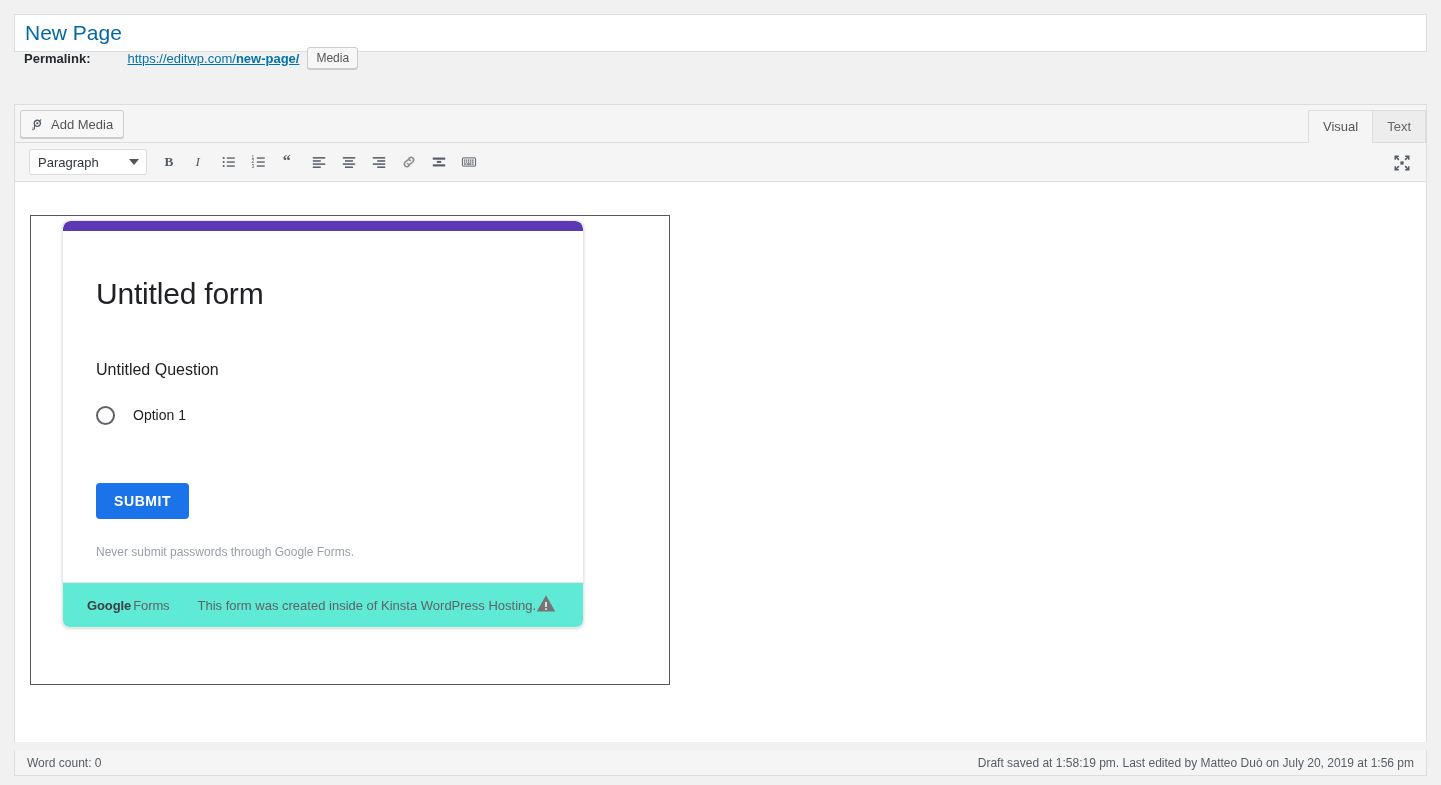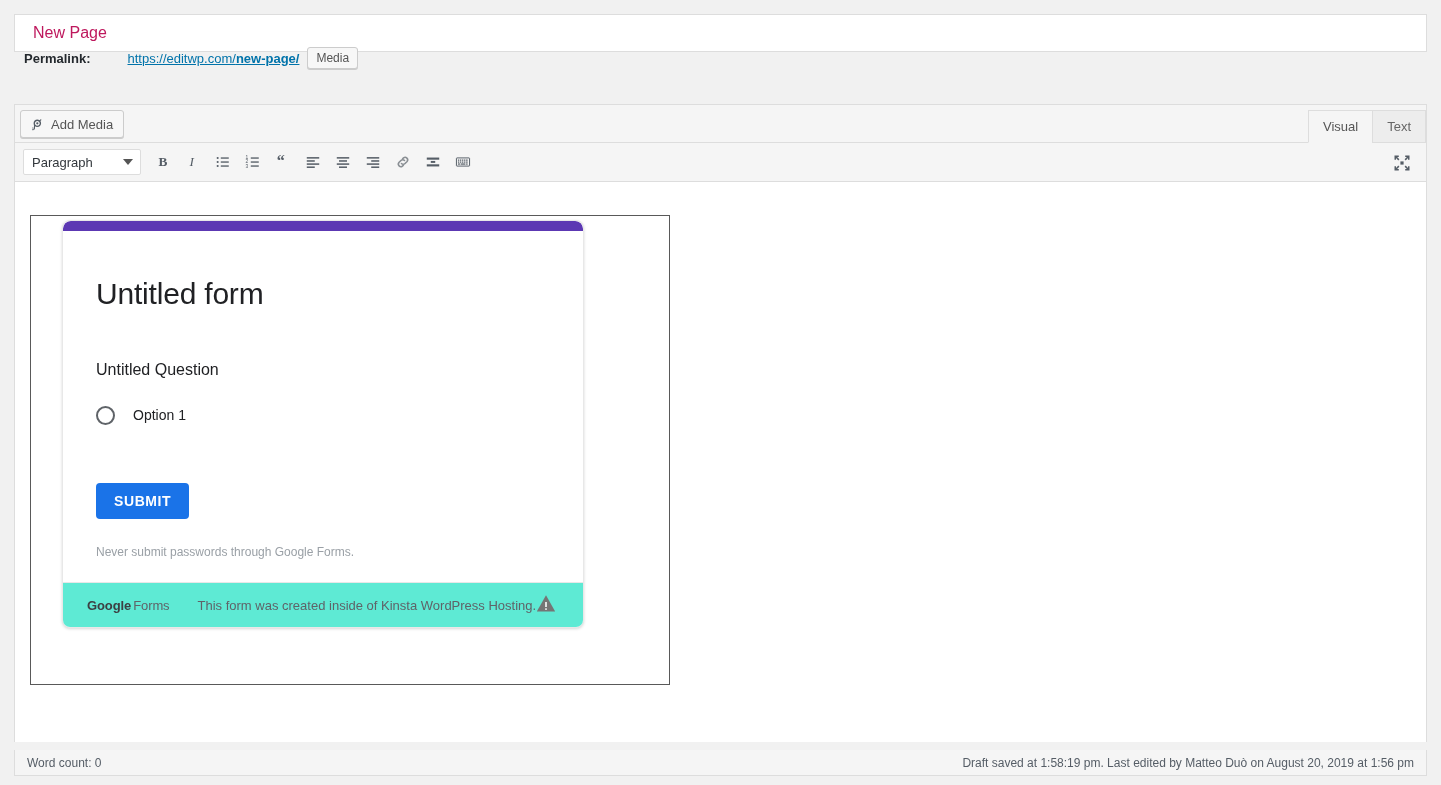--- a/index.html
+++ b/index.html
@@ -24,24 +24,24 @@
     width: 1413px; height: 38px;
     background: #ffffff;
     border: 1px solid #ddd;
     display: flex;
     align-items: center;
   }
   .title-input {
     border: 0; outline: 0;
     background: transparent;
     font-family: "Liberation Sans", sans-serif;
-    font-size: 16px;
+    font-size: 21px;
     font-weight: 400;
-    color: #be185d;
-    padding: 0 18px;
+    color: #0369a1;
+    padding: 0 10px;
     width: 100%;
     line-height: 36px;
   }
 
   
   .permalink {
     position: absolute;
     left: 24px; top: 47px;
     font-size: 13px;
     color: #444;
@@ -156,21 +156,21 @@
     border-radius: 2px;
     font-size: 13px;
     color: #32373c;
     font-family: "Liberation Sans", sans-serif;
     height: 26px;
     width: 118px;
     padding: 0 20px 0 8px;
     cursor: pointer;
     outline: none;
   }
-  .fmt-wrap { position: relative; margin-right: 7px; margin-left: 4px; }
+  .fmt-wrap { position: relative; margin-right: 7px; margin-left: 10px; }
   .fmt-caret {
     position: absolute; right: 8px; top: 10px;
     width: 0; height: 0;
     border-left: 5px solid transparent;
     border-right: 5px solid transparent;
     border-top: 6px solid #555;
     pointer-events: none;
   }
   .tb-btn {
     width: 28px; height: 28px;
@@ -541,16 +541,16 @@
             </div>
           </div>
         </div>
       </div>
 
     </div>
   </div>
 
   <div class="statusbar">
     <span class="wordcount">Word count: 0</span>
-    <span class="savedmsg">Draft saved at 1:58:19 pm. Last edited by Matteo Duò on August 20, 2019 at 1:56 pm</span>
+    <span class="savedmsg">Draft saved at 1:58:19 pm. Last edited by Matteo Duò on July 20, 2019 at 1:56 pm</span>
   </div>
 
 </div>
 
 </body></html>

